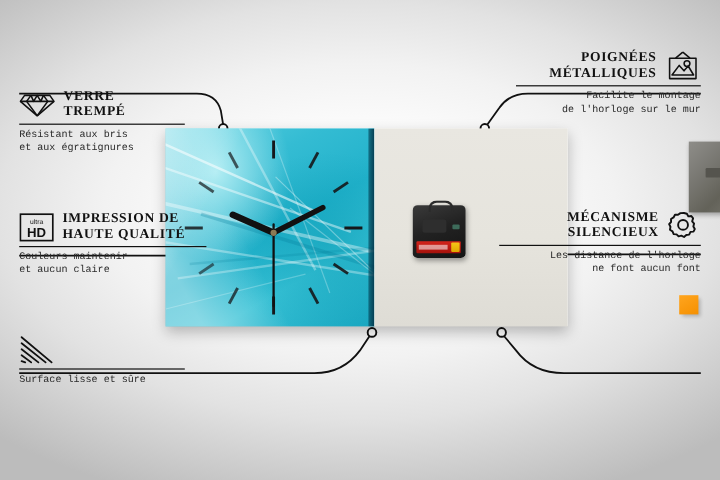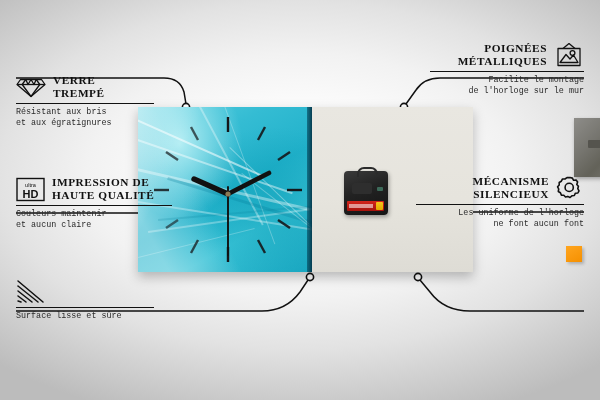--- a/index.html
+++ b/index.html
@@ -260,18 +260,18 @@
         <g fill="none" stroke="#111" stroke-width="1.6" stroke-linejoin="round">
           <path d="M14,2.5 L16.4,3.1 L17.6,5.3 L20.1,5 L21.6,7 L20.8,9.4 L22.4,11.3 L21.8,13.7
                    L23,15.9 L21.9,18 L19.4,18.2 L18.3,20.5 L15.9,20.8 L14,22.5 L11.8,21.4
                    L9.5,22 L7.8,20.3 L5.4,20.1 L4.4,17.8 L2.3,16.5 L2.7,14 L1.6,11.8 L3.2,10
                    L3.2,7.5 L5.3,6.2 L6.5,4 L9,4 L11,2.6 Z"></path>
           <circle cx="13.2" cy="12.4" r="4.1"></circle>
         </g>
       </svg>
     </div>
     <div class="rule" style="width:168px;margin-left:auto;"></div>
-    <div class="sub">Les uniforme de l'horloge</div>
+    <div class="sub">Les distance de l'horloge</div>
     <div class="sub">ne font aucun font</div>
   </div>
 
 
 </div>
 
 </body></html>

